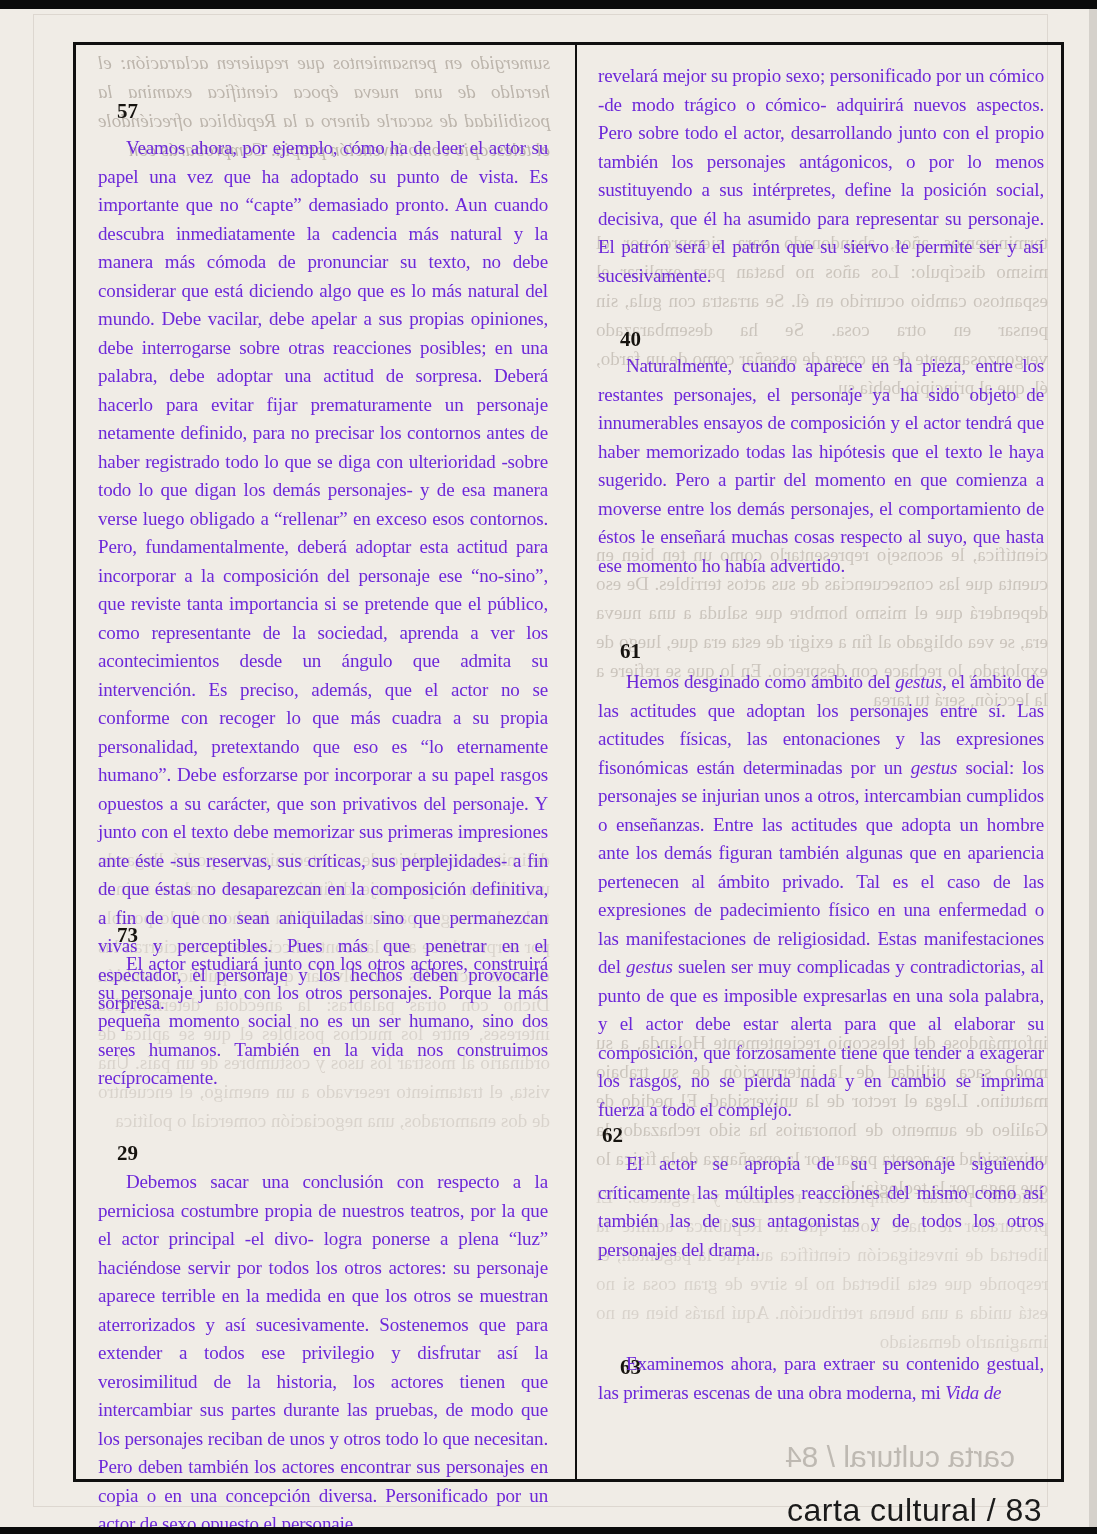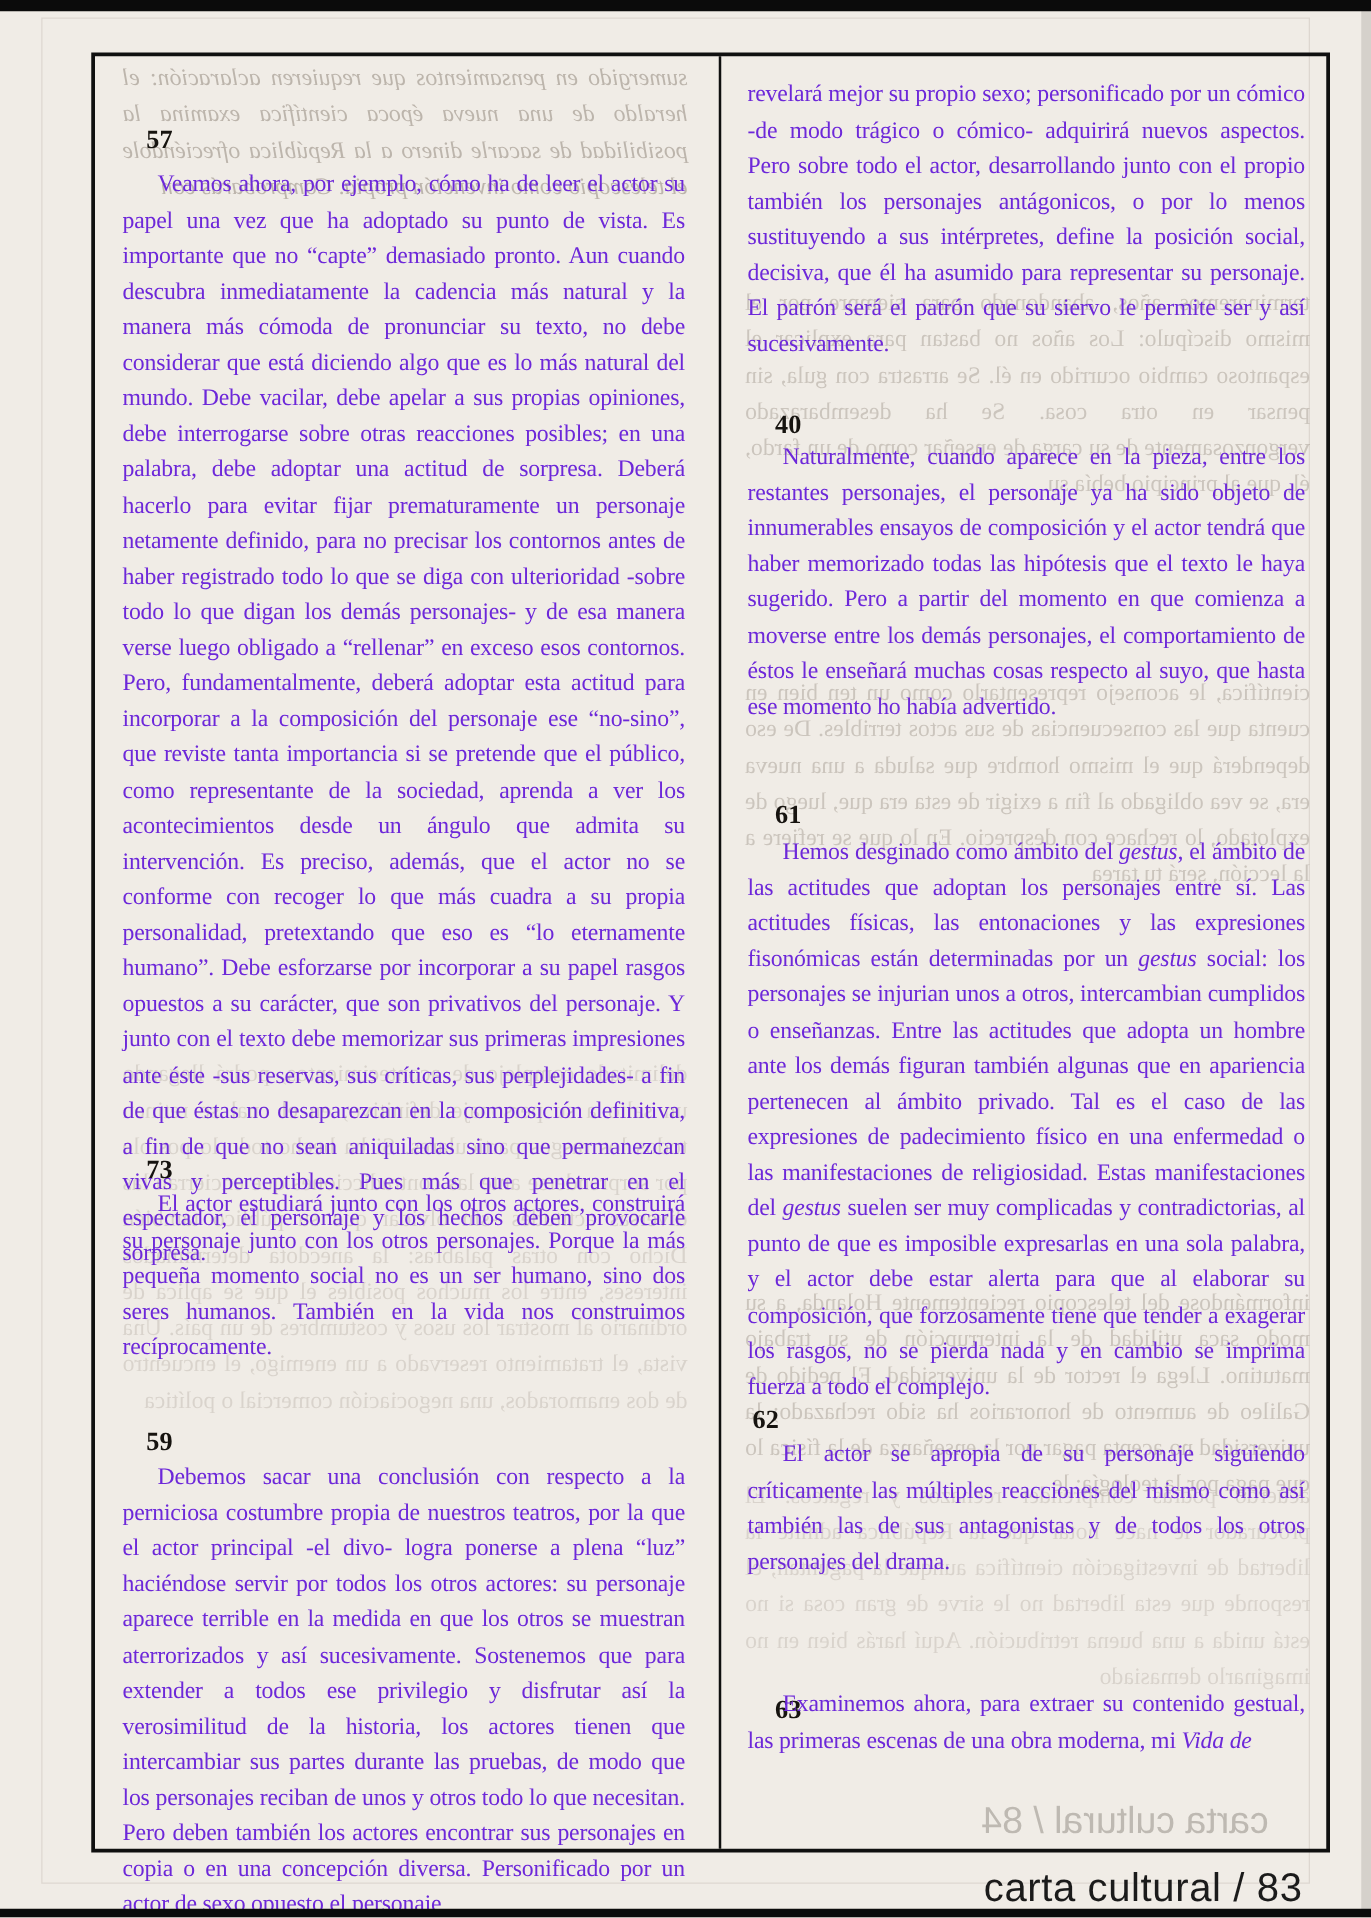--- a/index.html
+++ b/index.html
@@ -83,21 +83,21 @@
 
 <div class="frame"></div>
 <div class="divider"></div>
 
 <div class="num" style="left:117px;top:64px;">57</div>
 <div class="para indent" style="left:98px;top:134px;">Veamos ahora, por ejemplo, cómo ha de leer el actor su papel una vez que ha adoptado su punto de vista. Es importante que no “capte” demasiado pronto. Aun cuando descubra inmediatamente la cadencia más natural y la manera más cómoda de pronunciar su texto, no debe considerar que está diciendo algo que es lo más natural del mundo. Debe vacilar, debe apelar a sus propias opiniones, debe interrogarse sobre otras reacciones posibles; en una palabra, debe adoptar una actitud de sorpresa. Deberá hacerlo para evitar fijar prematuramente un personaje netamente definido, para no precisar los contornos antes de haber registrado todo lo que se diga con ulterioridad -sobre todo lo que digan los demás personajes- y de esa manera verse luego obligado a “rellenar” en exceso esos contornos. Pero, fundamentalmente, deberá adoptar esta actitud para incorporar a la composición del personaje ese “no-sino”, que reviste tanta importancia si se pretende que el público, como representante de la sociedad, aprenda a ver los acontecimientos desde un ángulo que admita su intervención. Es preciso, además, que el actor no se conforme con recoger lo que más cuadra a su propia personalidad, pretextando que eso es “lo eternamente humano”. Debe esforzarse por incorporar a su papel rasgos opuestos a su carácter, que son privativos del personaje. Y junto con el texto debe memorizar sus primeras impresiones ante éste -sus reservas, sus críticas, sus perplejidades- a fin de que éstas no desaparezcan en la composición definitiva, a fin de que no sean aniquiladas sino que permanezcan vivas y perceptibles. Pues más que penetrar en el espectador, el personaje y los hechos deben provocarle sorpresa.</div>
 
 <div class="num" style="left:117px;top:888px;">73</div>
 <div class="para indent" style="left:98px;top:950px;">El actor estudiará junto con los otros actores, construirá su personaje junto con los otros personajes. Porque la más pequeña momento social no es un ser humano, sino dos seres humanos. También en la vida nos construimos recíprocamente.</div>
 
-<div class="num" style="left:117px;top:1106px;">59</div>
+<div class="num" style="left:117px;top:1106px;">29</div>
 <div class="para indent" style="left:98px;top:1168px;">Debemos sacar una conclusión con respecto a la perniciosa costumbre propia de nuestros teatros, por la que el actor principal -el divo- logra ponerse a plena “luz” haciéndose servir por todos los otros actores: su personaje aparece terrible en la medida en que los otros se muestran aterrorizados y así sucesivamente. Sostenemos que para extender a todos ese privilegio y disfrutar así la verosimilitud de la historia, los actores tienen que intercambiar sus partes durante las pruebas, de modo que los personajes reciban de unos y otros todo lo que necesitan. Pero deben también los actores encontrar sus personajes en copia o en una concepción diversa. Personificado por un actor de sexo opuesto el personaje</div>
 
 <div class="para" style="left:598px;top:62px;width:446px;">revelará mejor su propio sexo; personificado por un cómico -de modo trágico o cómico- adquirirá nuevos aspectos. Pero sobre todo el actor, desarrollando junto con el propio también los personajes antágonicos, o por lo menos sustituyendo a sus intérpretes, define la posición social, decisiva, que él ha asumido para representar su personaje. El patrón será el patrón que su siervo le permite ser y así sucesivamente.</div>
 
 <div class="num" style="left:620px;top:292px;">40</div>
 <div class="para indent" style="left:598px;top:352px;width:446px;">Naturalmente, cuando aparece en la pieza, entre los restantes personajes, el personaje ya ha sido objeto de innumerables ensayos de composición y el actor tendrá que haber memorizado todas las hipótesis que el texto le haya sugerido. Pero a partir del momento en que comienza a moverse entre los demás personajes, el comportamiento de éstos le enseñará muchas cosas respecto al suyo, que hasta ese momento ho había advertido.</div>
 
 <div class="num" style="left:620px;top:604px;">61</div>
 <div class="para indent" style="left:598px;top:668px;width:446px;"><span>Hemos desginado como ámbito del </span><i>gestus</i><span>, el ámbito de las actitudes que adoptan los personajes entre sí. Las actitudes físicas, las entonaciones y las expresiones fisonómicas están determinadas por un </span><i>gestus</i><span> social: los personajes se injurian unos a otros, intercambian cumplidos o enseñanzas. Entre las actitudes que adopta un hombre ante los demás figuran también algunas que en apariencia pertenecen al ámbito privado. Tal es el caso de las expresiones de padecimiento físico en una enfermedad o las manifestaciones de religiosidad. Estas manifestaciones del </span><i>gestus</i><span> suelen ser muy complicadas y contradictorias, al punto de que es imposible expresarlas en una sola palabra, y el actor debe estar alerta para que al elaborar su composición, que forzosamente tiene que tender a exagerar los rasgos, no se pierda nada y en cambio se imprima fuerza a todo el complejo.</span></div>
 

